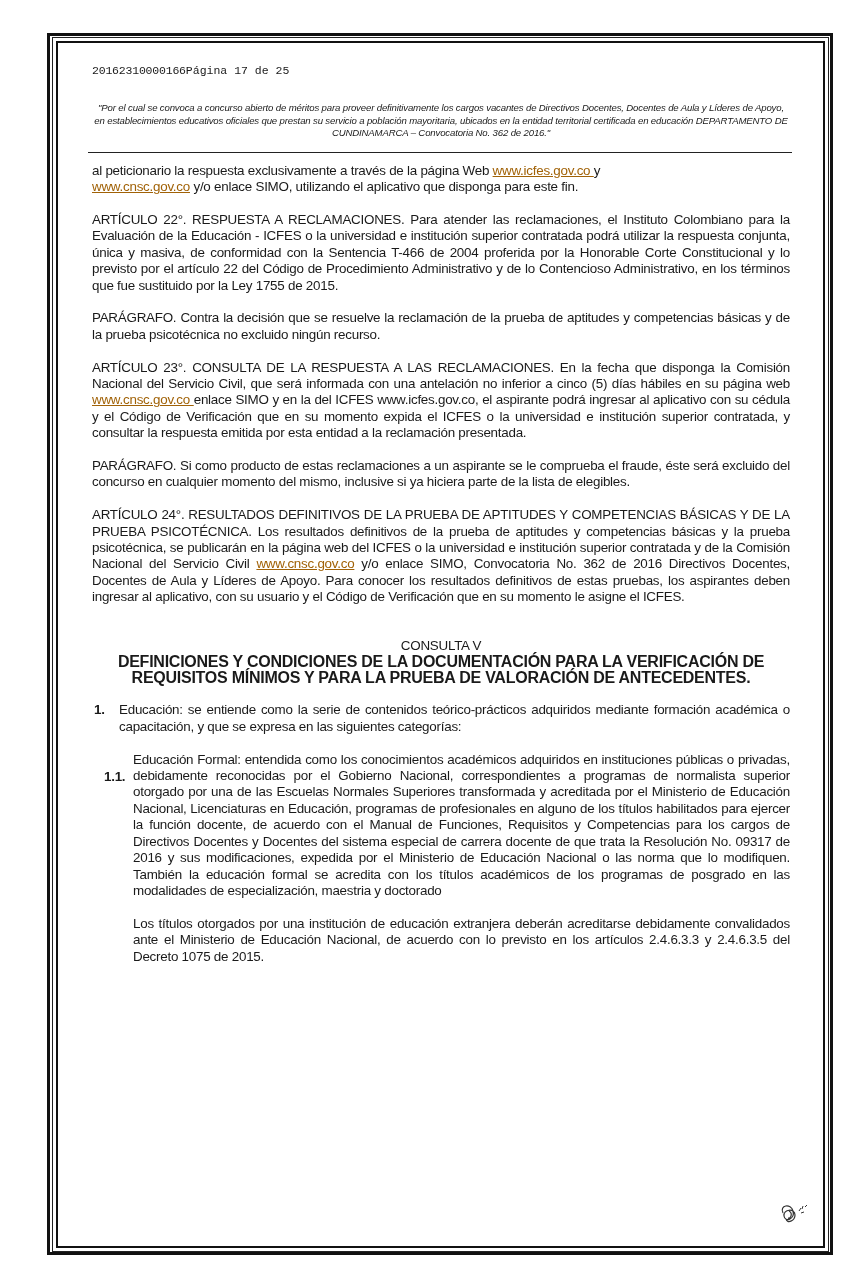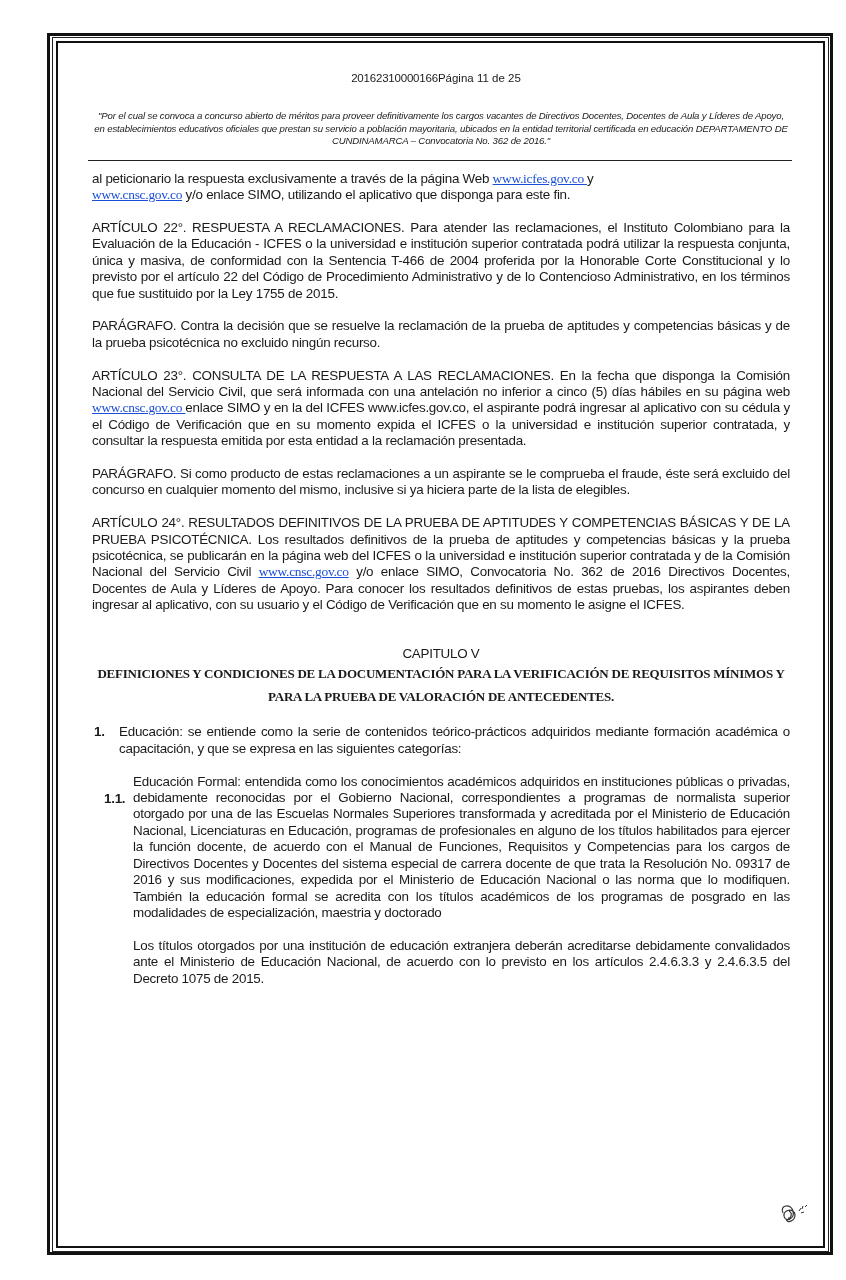--- a/index.html
+++ b/index.html
@@ -1,69 +1,69 @@
 <!DOCTYPE html>
 <html><head>
 <meta charset="utf-8">
 <style>
   html, body { margin: 0; padding: 0; background: #ffffff; }
   body { width: 846px; height: 1280px; position: relative; overflow: hidden; font-family: "Liberation Sans", sans-serif; color: #1a1a1a; }
   .frame-outer { position: absolute; left: 47px; top: 33px; width: 786px; height: 1222px; border: 3px solid #111; box-sizing: border-box; }
   .frame-mid { position: absolute; left: 52px; top: 37px; width: 777px; height: 1215px; border: 1px solid #222; box-sizing: border-box; }
   .frame-inner { position: absolute; left: 56px; top: 41px; width: 769px; height: 1207px; border: 2px solid #111; box-sizing: border-box; }
   .page { position: absolute; left: 92px; top: 60px; width: 698px; }
-  .hdr-row { display: flex; justify-content: center; font-size: 11.5px; height: 16px; margin-top: 12px; }
+  .hdr-row { display: flex; justify-content: flex-start; font-size: 11.5px; height: 16px; margin-top: 4px; font-family: Liberation Mono, monospace; }
   .hdr-num { letter-spacing: -0.2px; }
   .hdr-page { padding-right: 10px; }
   .hdr-quote { margin-top: 22px; font-size: 9.6px; font-style: italic; text-align: center; line-height: 12.6px; letter-spacing: -0.15px; }
   .hdr-rule { margin-top: 12px; margin-left: -4px; border-top: 1.5px solid #222; width: 704px; }
   .body { margin-top: 10px; font-size: 13.4px; line-height: 16.4px; text-align: justify; letter-spacing: -0.25px; }
   .body p { margin: 0 0 16.4px 0; }
-  .body a { color: #1d4ed8; text-decoration: underline; font-family: Liberation Serif, serif; }
+  .body a { color: #a16207; text-decoration: underline; }
   .b { font-weight: normal; }
   .chapter { text-align: center; font-size: 13.4px; line-height: 16.4px; margin-top: 32px; margin-bottom: 16.4px; }
   .chapter .cap { font-weight: normal; }
-  .chapter .ctitle { font-weight: bold; font-size: 13px; line-height: 23px; font-family: Liberation Serif, serif; }
+  .chapter .ctitle { font-weight: bold; font-size: 16px; line-height: 16px; }
   .li1 { position: relative; padding-left: 27px; }
   .li1 .num { position: absolute; left: 2px; top: 0; font-weight: bold; }
   .li2 { position: relative; padding-left: 41px; }
   .li2 .num { position: absolute; left: 12px; top: 17px; font-weight: bold; }
   .sub-para { padding-left: 41px; }
   .sig { position: absolute; left: 775px; top: 1199px; width: 40px; height: 30px; }
 </style>
 </head>
 <body>
 
 <div class="frame-outer"></div>
 <div class="frame-mid"></div>
 <div class="frame-inner"></div>
 
 <div class="page">
   <div class="hdr-row">
     <span class="hdr-num">20162310000166</span>
-    <span class="hdr-page">Página 11 de 25</span>
+    <span class="hdr-page">Página 17 de 25</span>
   </div>
   <div class="hdr-quote">"Por el cual se convoca a concurso abierto de méritos para proveer definitivamente los cargos vacantes de Directivos Docentes, Docentes de Aula y Líderes de Apoyo, en establecimientos educativos oficiales que prestan su servicio a población mayoritaria, ubicados en la entidad territorial certificada en educación DEPARTAMENTO DE CUNDINAMARCA – Convocatoria No. 362 de 2016."</div>
   <div class="hdr-rule"></div>
 
   <div class="body">
     <p><span>al peticionario la respuesta exclusivamente a través de la página Web </span><a>www.icfes.gov.co </a><span>y </span><br><a>www.cnsc.gov.co</a><span> y/o enlace SIMO, utilizando el aplicativo que disponga para este fin.</span></p>
 
     <p><span class="b">ARTÍCULO 22°. RESPUESTA A RECLAMACIONES.</span><span> Para atender las reclamaciones, el Instituto Colombiano para la Evaluación de la Educación - ICFES o la universidad e institución superior contratada podrá utilizar la respuesta conjunta, única y masiva, de conformidad con la Sentencia T-466 de 2004 proferida por la Honorable Corte Constitucional y lo previsto por el artículo 22 del Código de Procedimiento Administrativo y de lo Contencioso Administrativo, en los términos que fue sustituido por la Ley 1755 de 2015.</span></p>
 
     <p><span class="b">PARÁGRAFO.</span><span> Contra la decisión que se resuelve la reclamación de la prueba de aptitudes y competencias básicas y de la prueba psicotécnica no excluido ningún recurso.</span></p>
 
     <p><span class="b">ARTÍCULO 23°. CONSULTA DE LA RESPUESTA A LAS RECLAMACIONES.</span><span> En la fecha que disponga la Comisión Nacional del Servicio Civil, que será informada con una antelación no inferior a cinco (5) días hábiles en su página web </span><a>www.cnsc.gov.co </a><span>enlace SIMO y en la del ICFES www.icfes.gov.co, el aspirante podrá ingresar al aplicativo con su cédula y el Código de Verificación que en su momento expida el ICFES o la universidad e institución superior contratada, y consultar la respuesta emitida por esta entidad a la reclamación presentada.</span></p>
 
     <p><span class="b">PARÁGRAFO.</span><span> Si como producto de estas reclamaciones a un aspirante se le comprueba el fraude, éste será excluido del concurso en cualquier momento del mismo, inclusive si ya hiciera parte de la lista de elegibles.</span></p>
 
     <p><span class="b">ARTÍCULO 24°. RESULTADOS DEFINITIVOS DE LA PRUEBA DE APTITUDES Y COMPETENCIAS BÁSICAS Y DE LA PRUEBA PSICOTÉCNICA.</span><span> Los resultados definitivos de la prueba de aptitudes y competencias básicas y la prueba psicotécnica, se publicarán en la página web del ICFES o la universidad e institución superior contratada y de la Comisión Nacional del Servicio Civil </span><a>www.cnsc.gov.co</a><span> y/o enlace SIMO, Convocatoria No. 362 de 2016 Directivos Docentes, Docentes de Aula y Líderes de Apoyo. Para conocer los resultados definitivos de estas pruebas, los aspirantes deben ingresar al aplicativo, con su usuario y el Código de Verificación que en su momento le asigne el ICFES.</span></p>
 
     <div class="chapter">
-      <div class="cap">CAPITULO V</div>
+      <div class="cap">CONSULTA V</div>
       <div class="ctitle">DEFINICIONES Y CONDICIONES DE LA DOCUMENTACIÓN PARA LA VERIFICACIÓN DE REQUISITOS MÍNIMOS Y PARA LA PRUEBA DE VALORACIÓN DE ANTECEDENTES.</div>
     </div>
 
 
     <p class="li1"><span class="num">1.</span><span class="b">Educación:</span><span> se entiende como la serie de contenidos teórico-prácticos adquiridos mediante formación académica o capacitación, y que se expresa en las siguientes categorías:</span></p>
 
     <p class="li2"><span class="num">1.1.</span><span class="b">Educación Formal:</span><span> entendida como los conocimientos académicos adquiridos en instituciones públicas o privadas, debidamente reconocidas por el Gobierno Nacional, correspondientes a programas de normalista superior otorgado por una de las Escuelas Normales Superiores transformada y acreditada por el Ministerio de Educación Nacional, Licenciaturas en Educación, programas de profesionales en alguno de los títulos habilitados para ejercer la función docente, de acuerdo con el Manual de Funciones, Requisitos y Competencias para los cargos de Directivos Docentes y Docentes del sistema especial de carrera docente de que trata la Resolución No. 09317 de 2016 y sus modificaciones, expedida por el Ministerio de Educación Nacional o las norma que lo modifiquen. También la educación formal se acredita con los títulos académicos de los programas de posgrado en las modalidades de especialización, maestria y doctorado</span></p>
 
     <p class="sub-para">Los títulos otorgados por una institución de educación extranjera deberán acreditarse debidamente convalidados ante el Ministerio de Educación Nacional, de acuerdo con lo previsto en los artículos 2.4.6.3.3 y 2.4.6.3.5 del Decreto 1075 de 2015.</p>
   </div>

